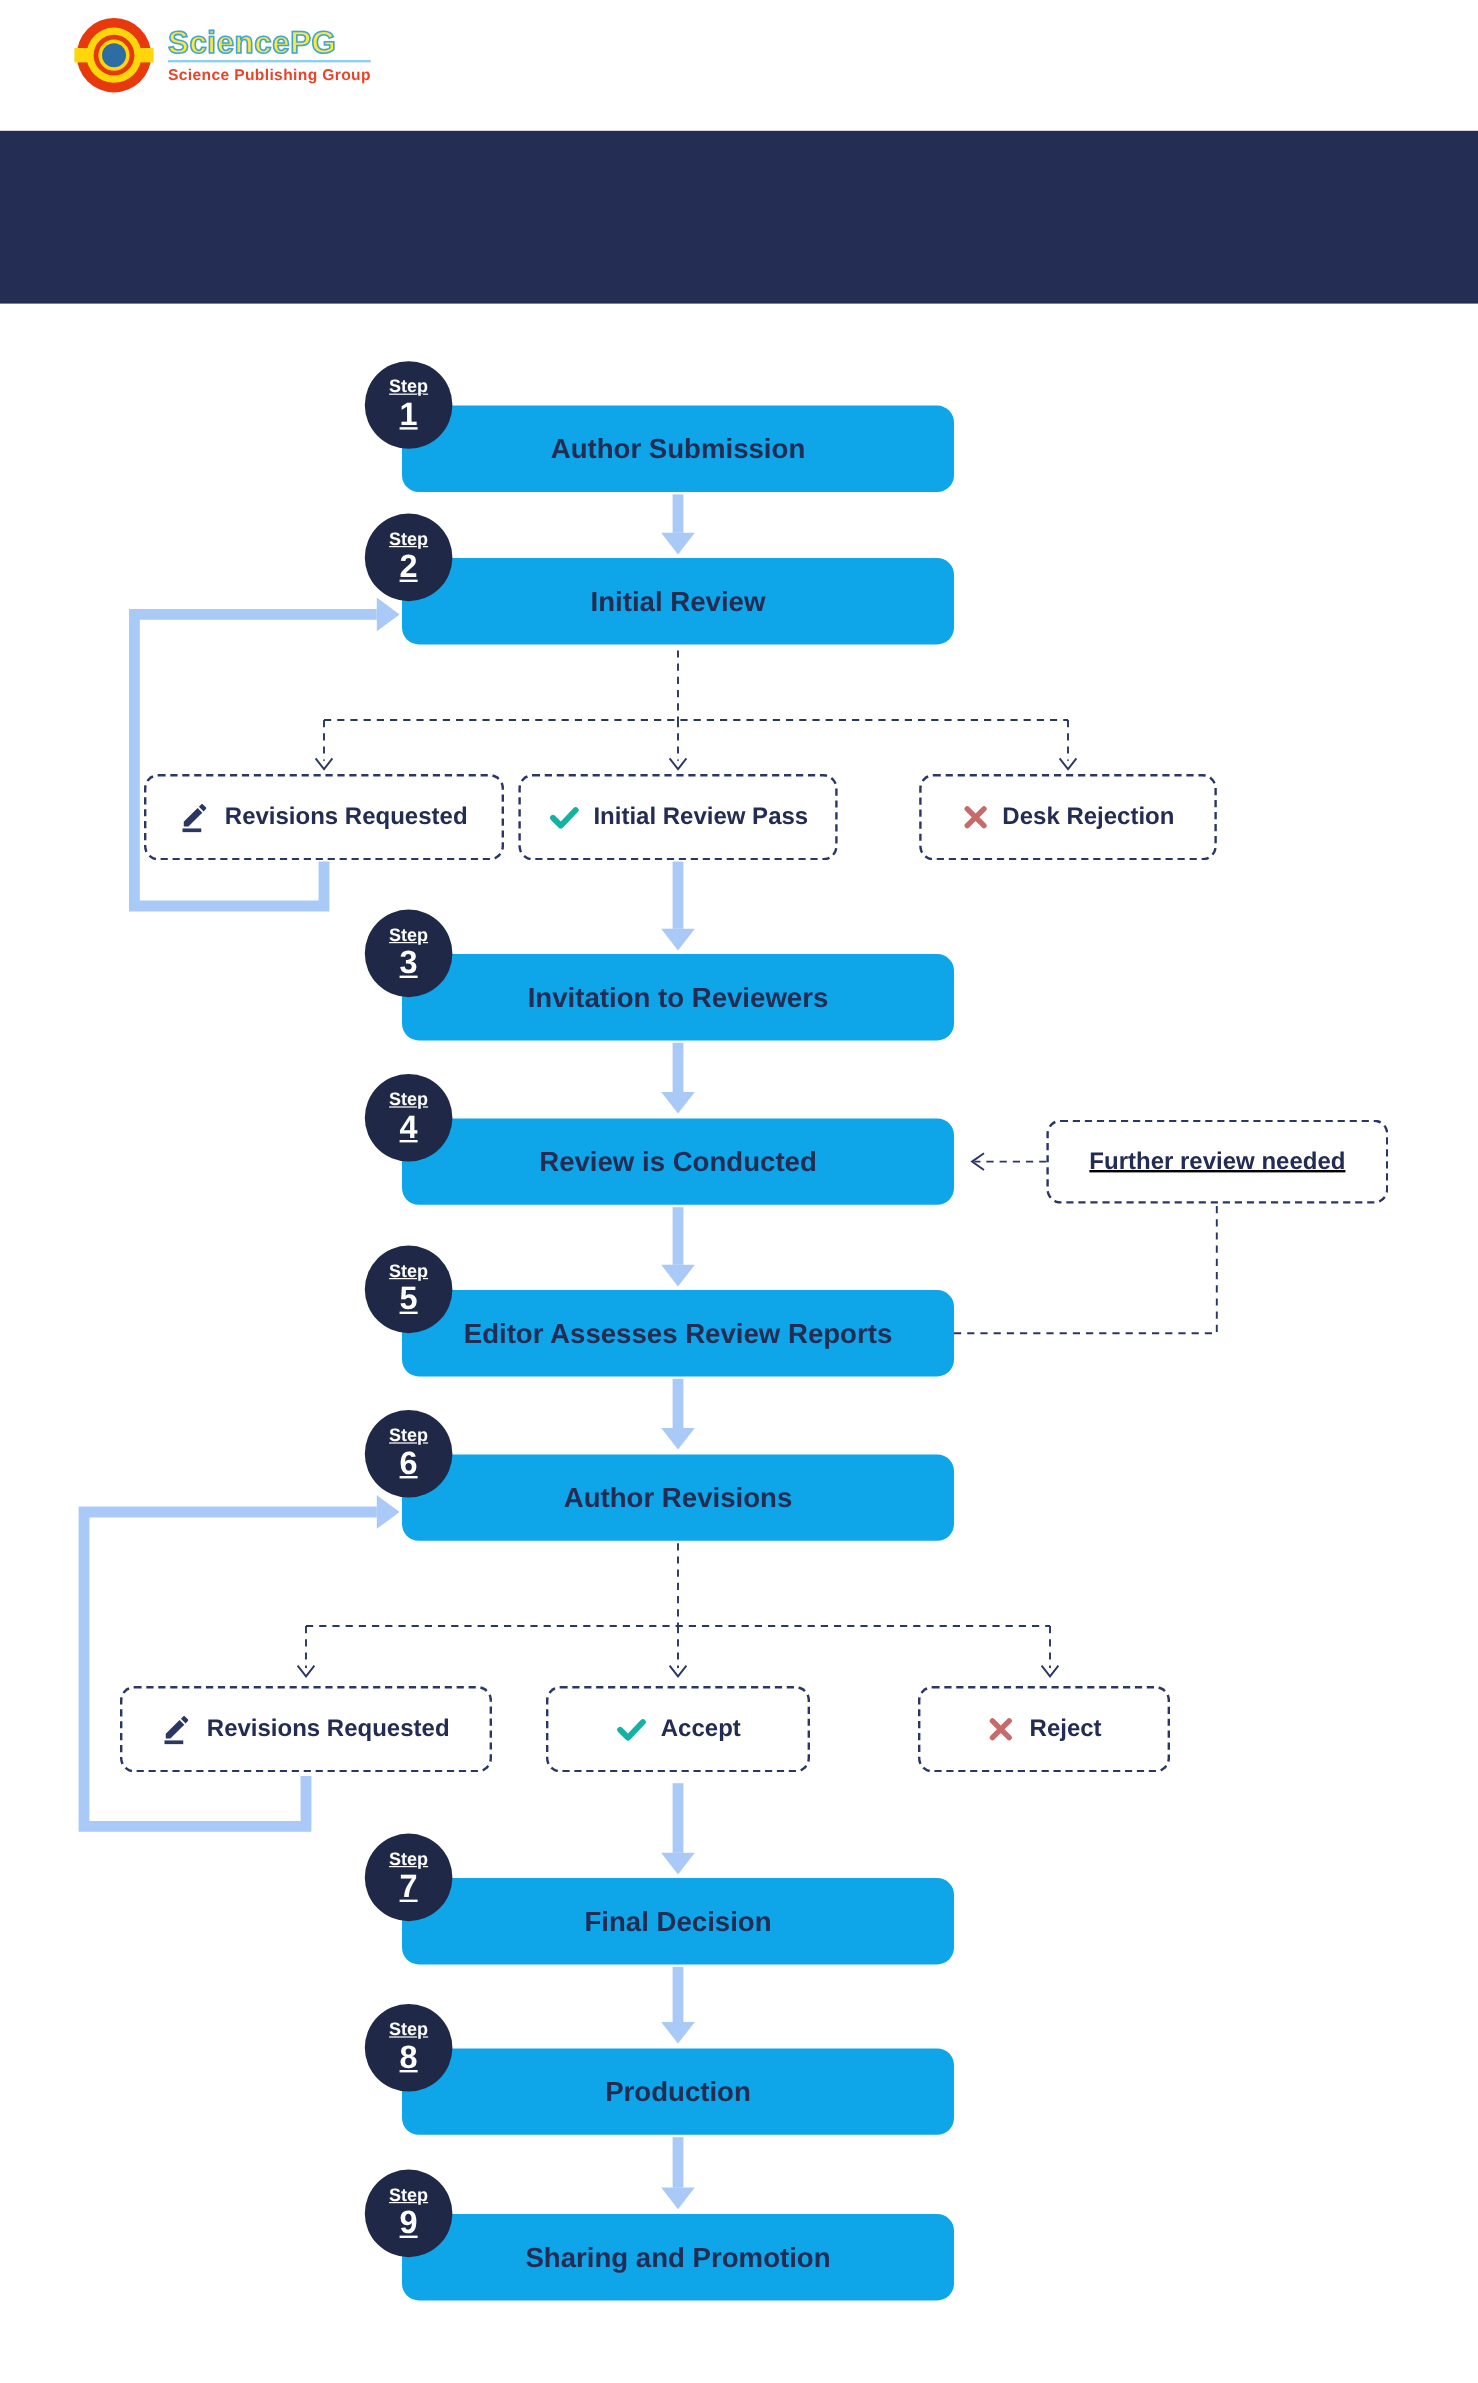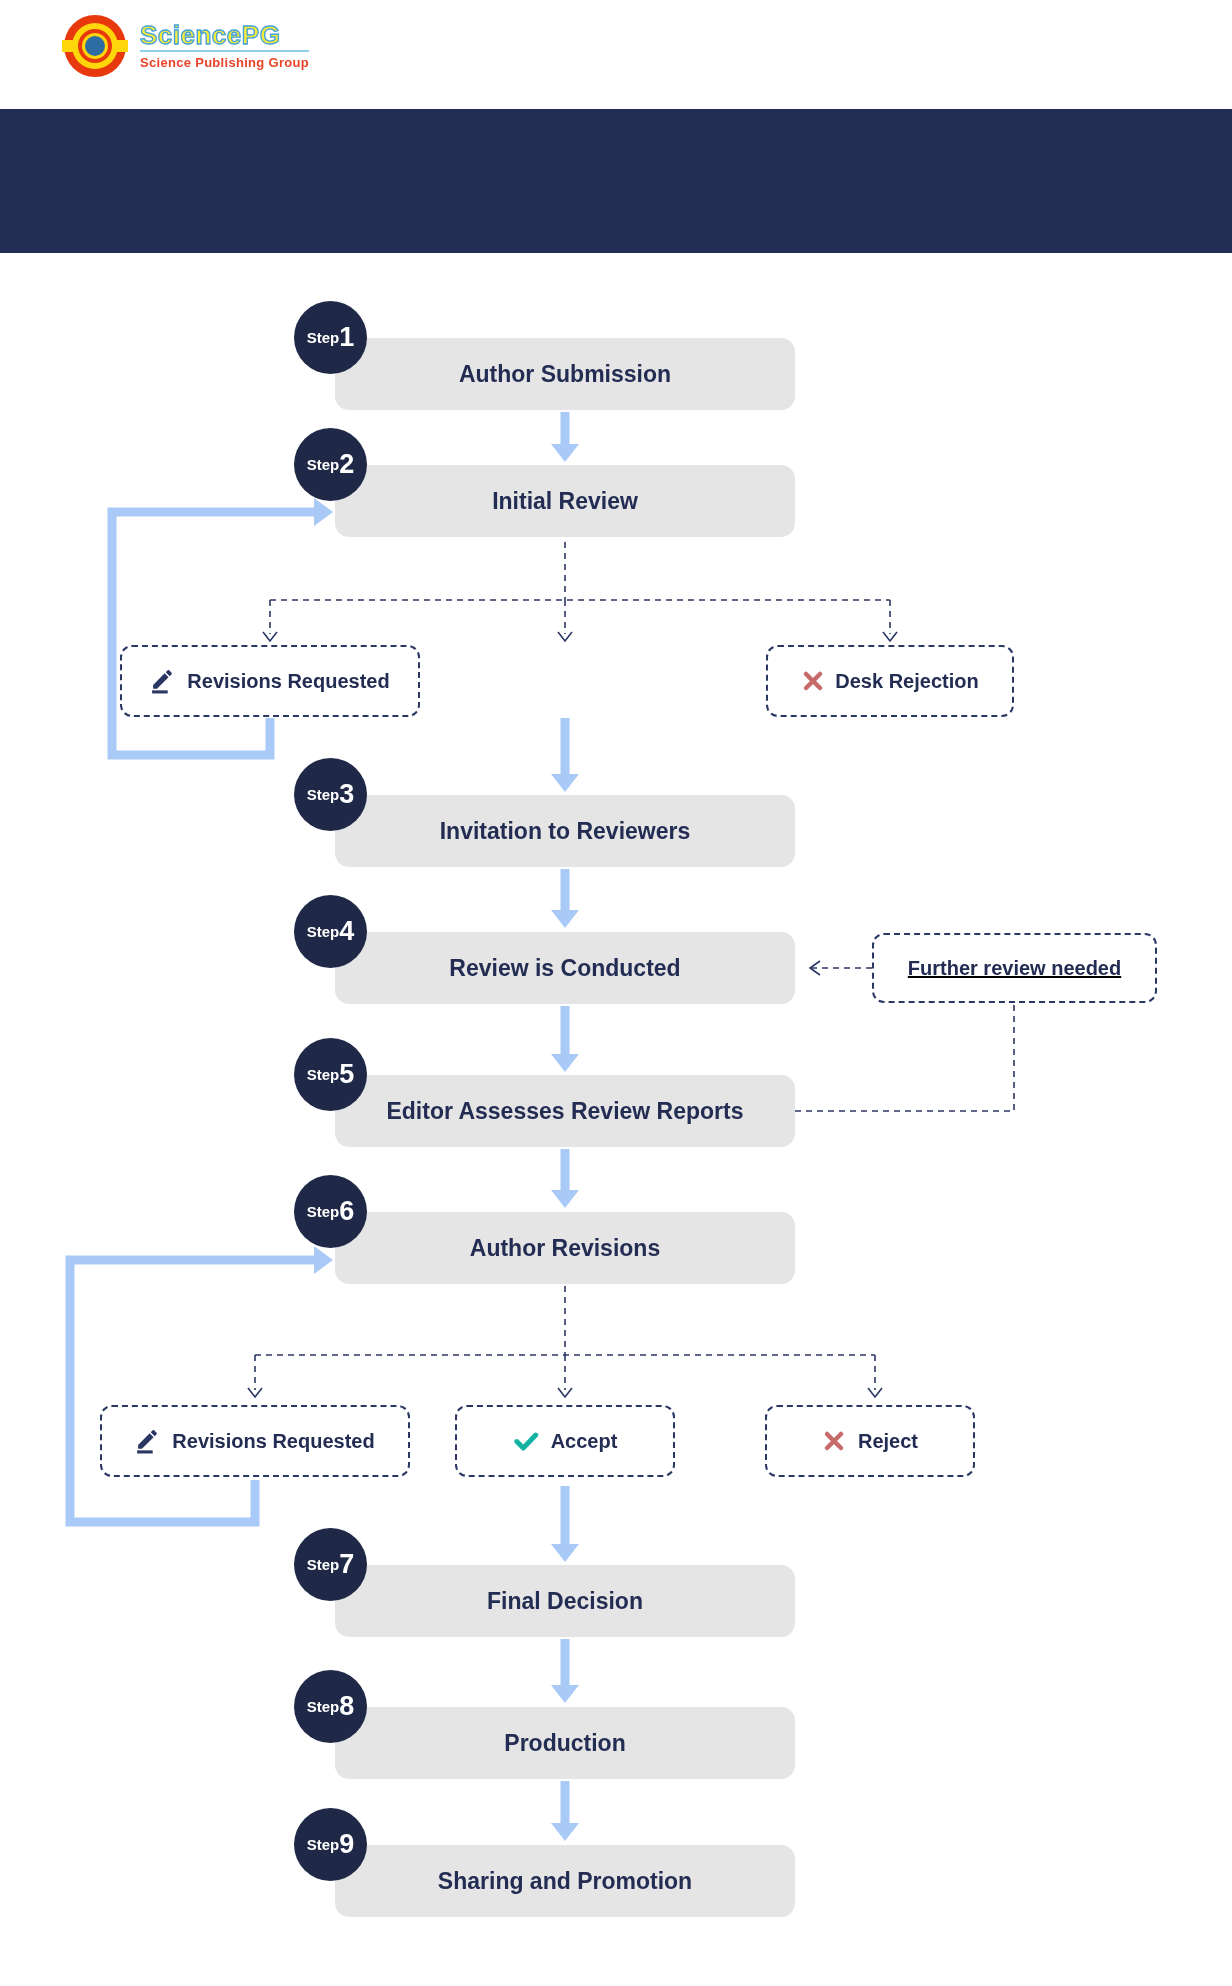--- a/index.html
+++ b/index.html
@@ -28,28 +28,28 @@
   .d-blue{left:23px;top:21px;width:20px;height:20px;background:#2e6da4;}
   .logo-text{margin-left:12px;display:flex;flex-direction:column;gap:3px;}
   .brand{
     font-size:26px;font-weight:bold;color:#f7ec3a;letter-spacing:.5px;
     -webkit-text-stroke:1.3px #45a1d9;text-shadow:0 0 1px #45a1d9;
     border-bottom:2px solid #8fd0ef;padding-bottom:2px;line-height:1;
   }
   .tagline{font-size:13px;font-weight:bold;color:#e8442a;letter-spacing:.3px;}
   
   .step-box{
-    width:460px;height:72px;left:335px;background:#e5e5e5;border-radius:14px;
+    width:460px;height:72px;left:335px;background:#0ea5e9;border-radius:14px;
     display:flex;align-items:center;justify-content:center;z-index:2;
   }
   .step-box span{font-size:23px;font-weight:bold;color:#232c52;}
   .step-circle{
-    left:294px;width:73px;height:73px;border-radius:50%;background:#1f2947;
-    display:flex;align-items:center;justify-content:center;
-    z-index:3;color:#fff;line-height:1.05;
+    left:304px;width:73px;height:73px;border-radius:50%;background:#1f2947;
+    display:flex;flex-direction:column;align-items:center;justify-content:center;
+    z-index:3;color:#fff;line-height:1.05;text-decoration:underline;
   }
   .step-circle .s{font-size:15px;font-weight:600;}
   .step-circle .n{font-size:27px;font-weight:bold;}
   .dashed-box{
     height:72px;border:2.5px dashed #2b3763;border-radius:12px;background:#ffffff;
     display:flex;align-items:center;justify-content:center;gap:12px;
     box-sizing:border-box;z-index:2;
   }
   .dashed-box span{font-size:20px;font-weight:bold;color:#232c52;white-space:nowrap;}
   .note-box{
@@ -149,20 +149,26 @@
     <span>Initial Review</span>
   </div>
 
   <div class="abs dashed-box" style="left:120px;top:645px;width:300px;">
     <svg class="icon" width="25" height="25" viewBox="0 0 24 24">
       <path fill="#2b3763" d="M3 15.25V19h3.75L17.81 7.94l-3.75-3.75L3 15.25zM20.71 5.04c.39-.39.39-1.02 0-1.41L18.37 1.29c-.39-.39-1.02-.39-1.41 0l-1.83 1.83 3.75 3.75 1.83-1.83z"></path>
       <rect fill="#2b3763" x="2" y="20.5" width="15" height="3"></rect>
     </svg>
     <span>Revisions Requested</span>
   </div>
+  <div class="abs dashed-box" style="left:432px;top:645px;width:266px;">
+    <svg class="icon" width="26" height="26" viewBox="0 0 24 24">
+      <path d="M3.5 12.5l6 6L21 6.5" fill="none" stroke="#12b3a2" stroke-width="4.5" stroke-linecap="round" stroke-linejoin="round"></path>
+    </svg>
+    <span>Initial Review Pass</span>
+  </div>
   <div class="abs dashed-box" style="left:766px;top:645px;width:248px;gap:10px;">
     <svg class="icon" width="24" height="24" viewBox="0 0 24 24">
       <path d="M5 5l14 14M19 5L5 19" fill="none" stroke="#c76a6a" stroke-width="4.5" stroke-linecap="round"></path>
     </svg>
     <span>Desk Rejection</span>
   </div>
 
   <div class="abs step-circle" style="top:758px;">
     <span class="s">Step</span>
       <span class="n">3</span>

